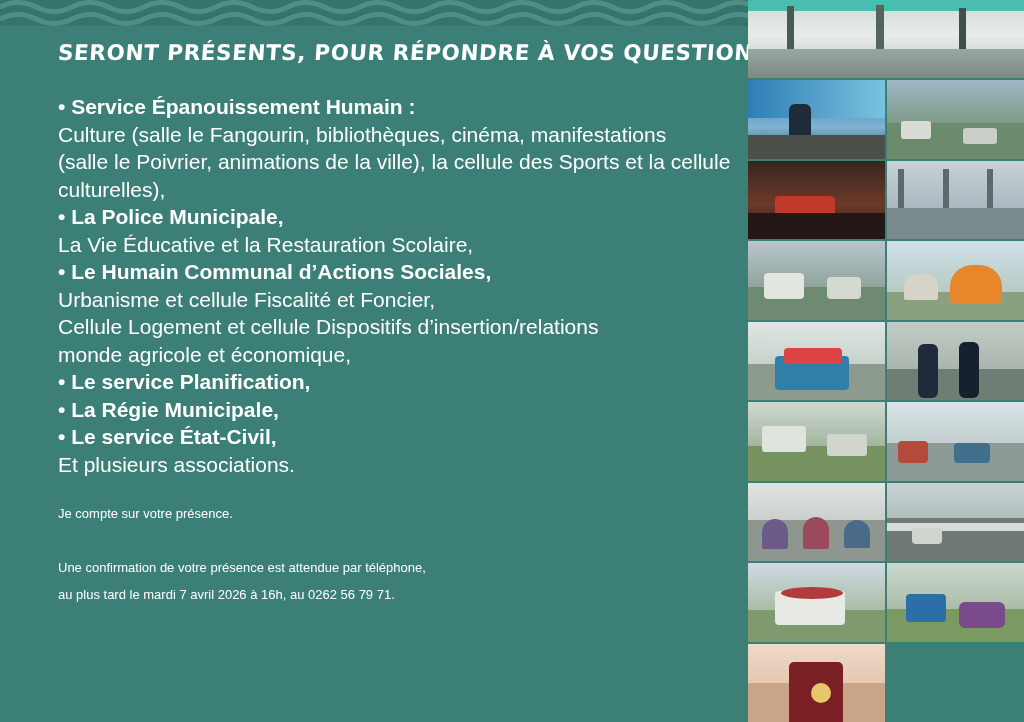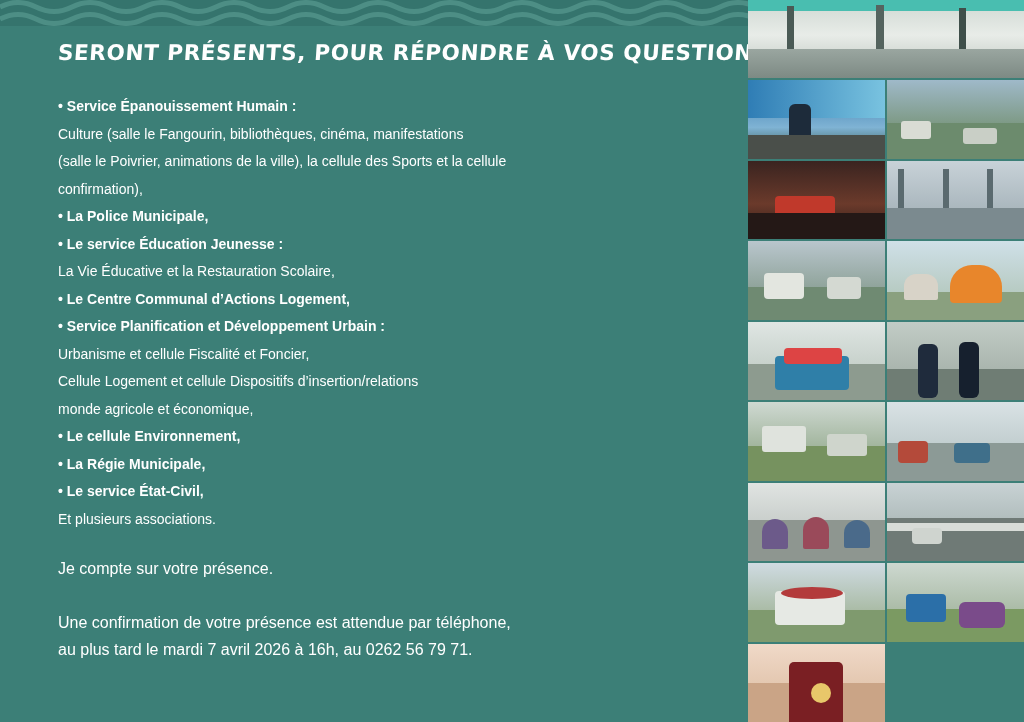--- a/index.html
+++ b/index.html
@@ -43,32 +43,32 @@
     font-weight: bold;
     font-size: 21.5px;
     letter-spacing: 0.6px;
     color: #ffffff;
     transform: skewX(-4deg);
     margin-bottom: 28px;
     white-space: nowrap;
   }
 
   .para {
-    font-size: 14px;
+    font-size: 21px;
     line-height: 27.5px;
     color: #ffffff;
   }
   .line { white-space: pre; }
   .line.bold { font-weight: bold; }
 
   .spacer-sm { height: 22px; }
   .spacer-md { height: 26px; }
 
   #closing, #confirm {
-    font-size: 16px;
+    font-size: 13px;
     line-height: 27.5px;
   }
 
   
   #mosaic {
     position: absolute;
     right: 0; top: 0;
     width: 276px;
     height: 722px;
     display: grid;
@@ -187,30 +187,28 @@
   </div>
 
   <div id="content">
 
     <div id="heading">SERONT PRÉSENTS, POUR RÉPONDRE À VOS QUESTIONS :</div>
 
     <div class="para">
       <div class="line bold">• Service Épanouissement Humain :</div>
       <div class="line">Culture (salle le Fangourin, bibliothèques, cinéma, manifestations</div>
       <div class="line">(salle le Poivrier, animations de la ville), la cellule des Sports et la cellule</div>
-      <div class="line">confirmation),</div>
+      <div class="line">culturelles),</div>
       <div class="line bold">• La Police Municipale,</div>
-      <div class="line bold">• Le service Éducation Jeunesse :</div>
       <div class="line">La Vie Éducative et la Restauration Scolaire,</div>
-      <div class="line bold">• Le Centre Communal d’Actions Logement,</div>
-      <div class="line bold">• Service Planification et Développement Urbain :</div>
+      <div class="line bold">• Le Humain Communal d’Actions Sociales,</div>
       <div class="line">Urbanisme et cellule Fiscalité et Foncier,</div>
       <div class="line">Cellule Logement et cellule Dispositifs d’insertion/relations</div>
       <div class="line">monde agricole et économique,</div>
-      <div class="line bold">• Le cellule Environnement,</div>
+      <div class="line bold">• Le service Planification,</div>
       <div class="line bold">• La Régie Municipale,</div>
       <div class="line bold">• Le service État-Civil,</div>
       <div class="line">Et plusieurs associations.</div>
     </div>
 
     <div class="spacer-sm"></div>
 
     <div id="closing">Je compte sur votre présence.</div>
 
     <div class="spacer-md"></div>

